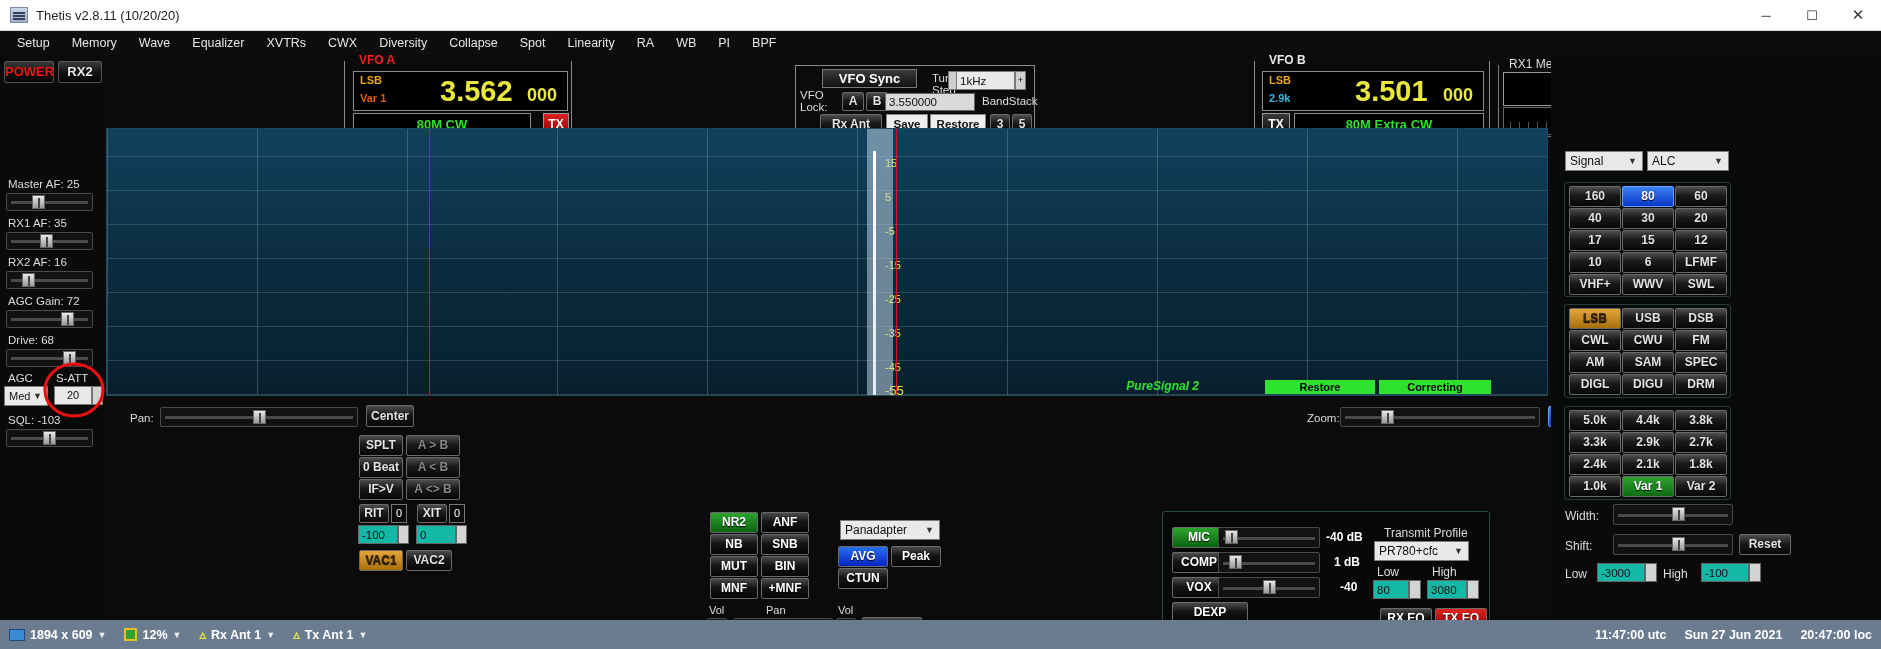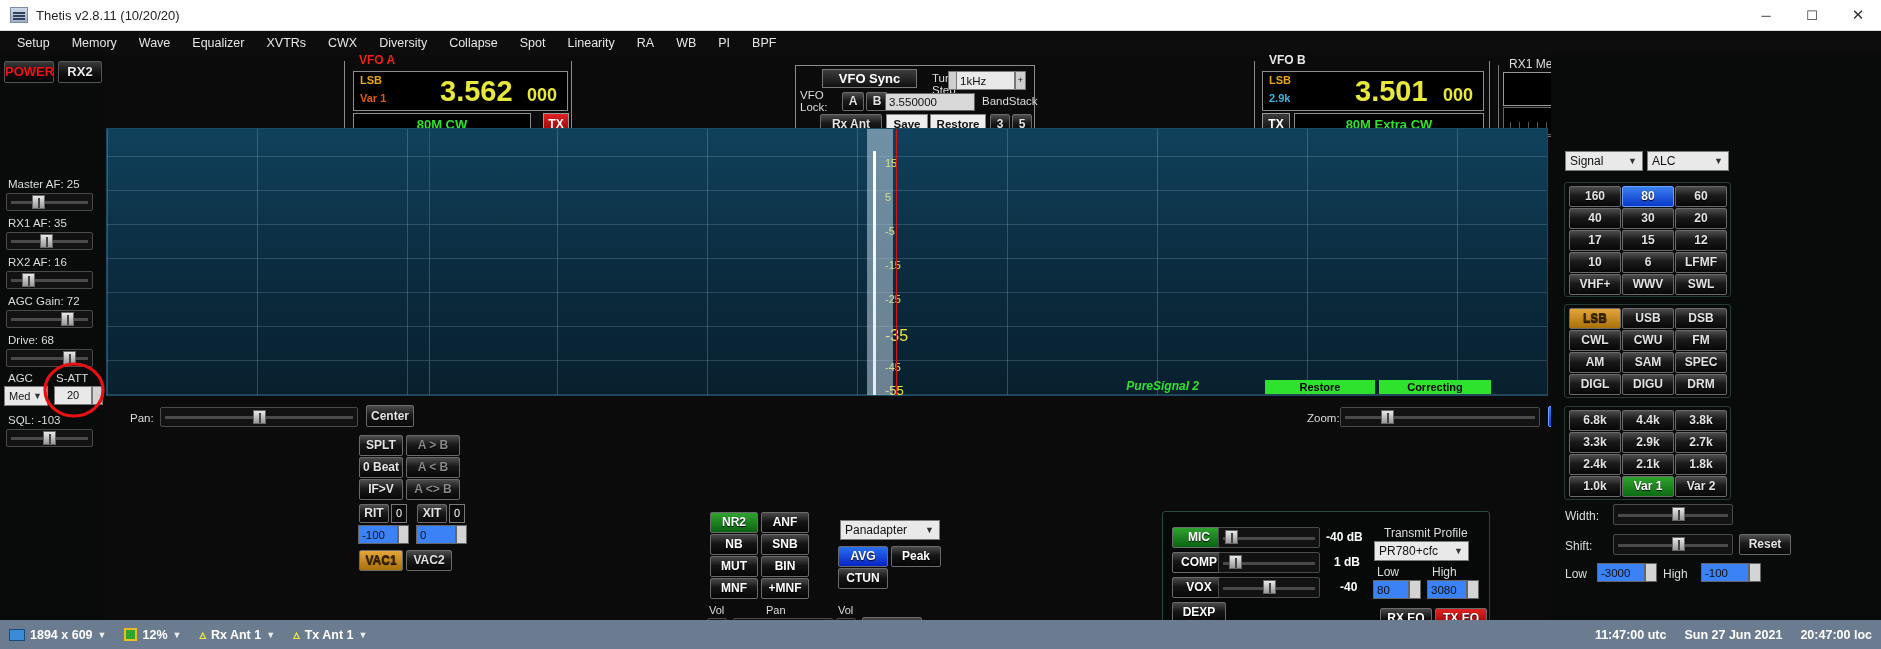--- a/index.html
+++ b/index.html
@@ -46,21 +46,21 @@
   #rightcol{position:absolute;right:0;top:0;width:330px;bottom:0;background:#090b0a;}
   .sbtn{background:linear-gradient(#4d4d4d,#1a1a1a 45%,#070707);border:1px solid #6a6a6a;border-radius:2px;
         color:#e3e3e3;text-align:center;font-size:12px;font-weight:bold;line-height:19px;height:21px;
         text-shadow:0 1px 1px #000;}
   .sbtn.on-blue{background:linear-gradient(#3a7ff0,#0a39c8);color:#fff;border-color:#6aa0ff;}
   .sbtn.on-green{background:linear-gradient(#2fa32f,#0d6b12);color:#fff;}
   .sbtn.on-orange{background:linear-gradient(#e4a63a,#a9700a);color:#3a2600;}
   .sel{background:#e9e9e9;border:1px solid #7a7a7a;color:#111;font-size:12px;height:20px;
        display:flex;align-items:center;padding:0 4px;position:relative;}
   .sel .cv{position:absolute;right:5px;color:#333;font-size:9px;}
-  .spin{background:#3b82f6;border:1px solid #666;color:#111;font-size:11.5px;height:19px;display:flex;align-items:center;padding-left:3px;}
+  .spin{background:#14b8a6;border:1px solid #666;color:#111;font-size:11.5px;height:19px;display:flex;align-items:center;padding-left:3px;}
   .num{background:#0b0b0b;border:1px solid #777;color:#fff;font-size:11px;text-align:center;line-height:15px;height:17px;}
   
   .dbtn{background:linear-gradient(#4a4a4a,#151515 45%,#060606);border:1px solid #6a6a6a;border-radius:2px;
         color:#fff;text-align:center;font-size:12px;font-weight:bold;line-height:19px;height:21px;text-shadow:0 1px 1px #000;}
   .dbtn.grn{background:linear-gradient(#2fa32f,#0a6310);}
   .dbtn.blu{background:linear-gradient(#2a6ff0,#0524c4);}
   .vfobox{border:1px solid #8c8c8c;background:#000;}
   .capt{position:absolute;font-size:12px;font-weight:bold;padding:0 4px;background:#0b0b0b;}
   
   #status{position:absolute;left:0;right:0;bottom:0;height:29px;background:#6c7c90;display:flex;align-items:center;
@@ -243,21 +243,21 @@
     <div style="position:absolute;inset:0;background-image:
          repeating-linear-gradient(90deg,rgba(160,190,200,.28) 0 1px,transparent 1px 150px),
          repeating-linear-gradient(0deg,rgba(160,190,200,.22) 0 1px,transparent 1px 34px);"></div>
 
     <div style="position:absolute;left:778px;top:2px;">
       <div style="position:absolute;left:0;top:26px;color:#e8e83c;font-size:11px;">15</div>
       <div style="position:absolute;left:0;top:60px;color:#e8e83c;font-size:11px;">5</div>
       <div style="position:absolute;left:0;top:94px;color:#e8e83c;font-size:11px;">-5</div>
       <div style="position:absolute;left:0;top:128px;color:#e8e83c;font-size:11px;">-15</div>
       <div style="position:absolute;left:0;top:162px;color:#e8e83c;font-size:11px;">-25</div>
-      <div style="position:absolute;left:0;top:196px;color:#e8e83c;font-size:16px;">-35</div>
+      <div style="position:absolute;left:0;top:196px;color:#e8e83c;font-size:11px;">-35</div>
       <div style="position:absolute;left:0;top:230px;color:#e8e83c;font-size:11px;">-45</div>
       <div style="position:absolute;left:0;top:252px;color:#e8e83c;font-size:13px;">-55</div>
     </div>
 
     <div style="position:absolute;left:760px;top:0;width:26px;bottom:0;background:rgba(190,210,225,.55);"></div>
     <div style="position:absolute;left:766px;top:22px;width:3px;bottom:0;background:linear-gradient(#fff,#dfeaf2);"></div>
     <div style="position:absolute;left:322px;top:0;bottom:0;width:1px;background:#e01010;"></div>
     <div style="position:absolute;left:789px;top:0;bottom:0;width:1px;background:#e01010;"></div>
 
     <div style="position:absolute;right:348px;bottom:2px;color:#2ee22e;font-size:12px;font-style:italic;font-weight:bold;">PureSignal 2</div>
@@ -353,21 +353,21 @@
   </div>
   <div style="position:absolute;left:1334px;top:500px;color:#fff;font-size:12px;font-weight:bold;">1 dB</div>
 
   <div class="dbtn" style="position:absolute;left:1172px;top:522px;width:54px;">VOX</div>
   <div class="slider" style="position:absolute;left:1218px;top:522px;width:102px;height:21px;">
     <div class="track"></div>
       <div class="knob" style="left:44px;top:2px;"></div>
   </div>
   <div style="position:absolute;left:1340px;top:525px;color:#fff;font-size:12px;font-weight:bold;">-40</div>
 
-  <div class="dbtn" style="position:absolute;left:1172px;top:547px;width:54px;">DEXP</div>
+  <div class="dbtn" style="position:absolute;left:1172px;top:547px;width:76px;">DEXP</div>
 
   <div style="position:absolute;left:1384px;top:471px;color:#ddd;font-size:12px;">Transmit Profile</div>
   <div class="sel" style="position:absolute;left:1374px;top:486px;width:95px;">
     <span>PR780+cfc</span>
     <span class="cv">▼</span>
   </div>
   <div style="position:absolute;left:1377px;top:510px;color:#ddd;font-size:12px;">Low</div>
   <div style="position:absolute;left:1432px;top:510px;color:#ddd;font-size:12px;">High</div>
   <div class="spin" style="position:absolute;left:1373px;top:525px;width:36px;">80</div>
   <div style="position:absolute;left:1409px;top:525px;width:12px;height:19px;background:#d4d4d4;border:1px solid #666;"></div>
@@ -415,21 +415,21 @@
       <div class="sbtn" style="position:absolute;left:110px;top:25px;width:52px;">FM</div>
       <div class="sbtn" style="position:absolute;left:4px;top:47px;width:52px;">AM</div>
       <div class="sbtn" style="position:absolute;left:57px;top:47px;width:52px;">SAM</div>
       <div class="sbtn" style="position:absolute;left:110px;top:47px;width:52px;">SPEC</div>
       <div class="sbtn" style="position:absolute;left:4px;top:69px;width:52px;">DIGL</div>
       <div class="sbtn" style="position:absolute;left:57px;top:69px;width:52px;">DIGU</div>
       <div class="sbtn" style="position:absolute;left:110px;top:69px;width:52px;">DRM</div>
     </div>
 
     <div class="grpbox" style="position:absolute;left:13px;top:351px;width:167px;height:94px;">
-      <div class="sbtn" style="position:absolute;left:4px;top:3px;width:52px;">6.8k</div>
+      <div class="sbtn" style="position:absolute;left:4px;top:3px;width:52px;">5.0k</div>
       <div class="sbtn" style="position:absolute;left:57px;top:3px;width:52px;">4.4k</div>
       <div class="sbtn" style="position:absolute;left:110px;top:3px;width:52px;">3.8k</div>
       <div class="sbtn" style="position:absolute;left:4px;top:25px;width:52px;">3.3k</div>
       <div class="sbtn" style="position:absolute;left:57px;top:25px;width:52px;">2.9k</div>
       <div class="sbtn" style="position:absolute;left:110px;top:25px;width:52px;">2.7k</div>
       <div class="sbtn" style="position:absolute;left:4px;top:47px;width:52px;">2.4k</div>
       <div class="sbtn" style="position:absolute;left:57px;top:47px;width:52px;">2.1k</div>
       <div class="sbtn" style="position:absolute;left:110px;top:47px;width:52px;">1.8k</div>
       <div class="sbtn" style="position:absolute;left:4px;top:69px;width:52px;">1.0k</div>
       <div class="sbtn on-green" style="position:absolute;left:57px;top:69px;width:52px;">Var 1</div>

